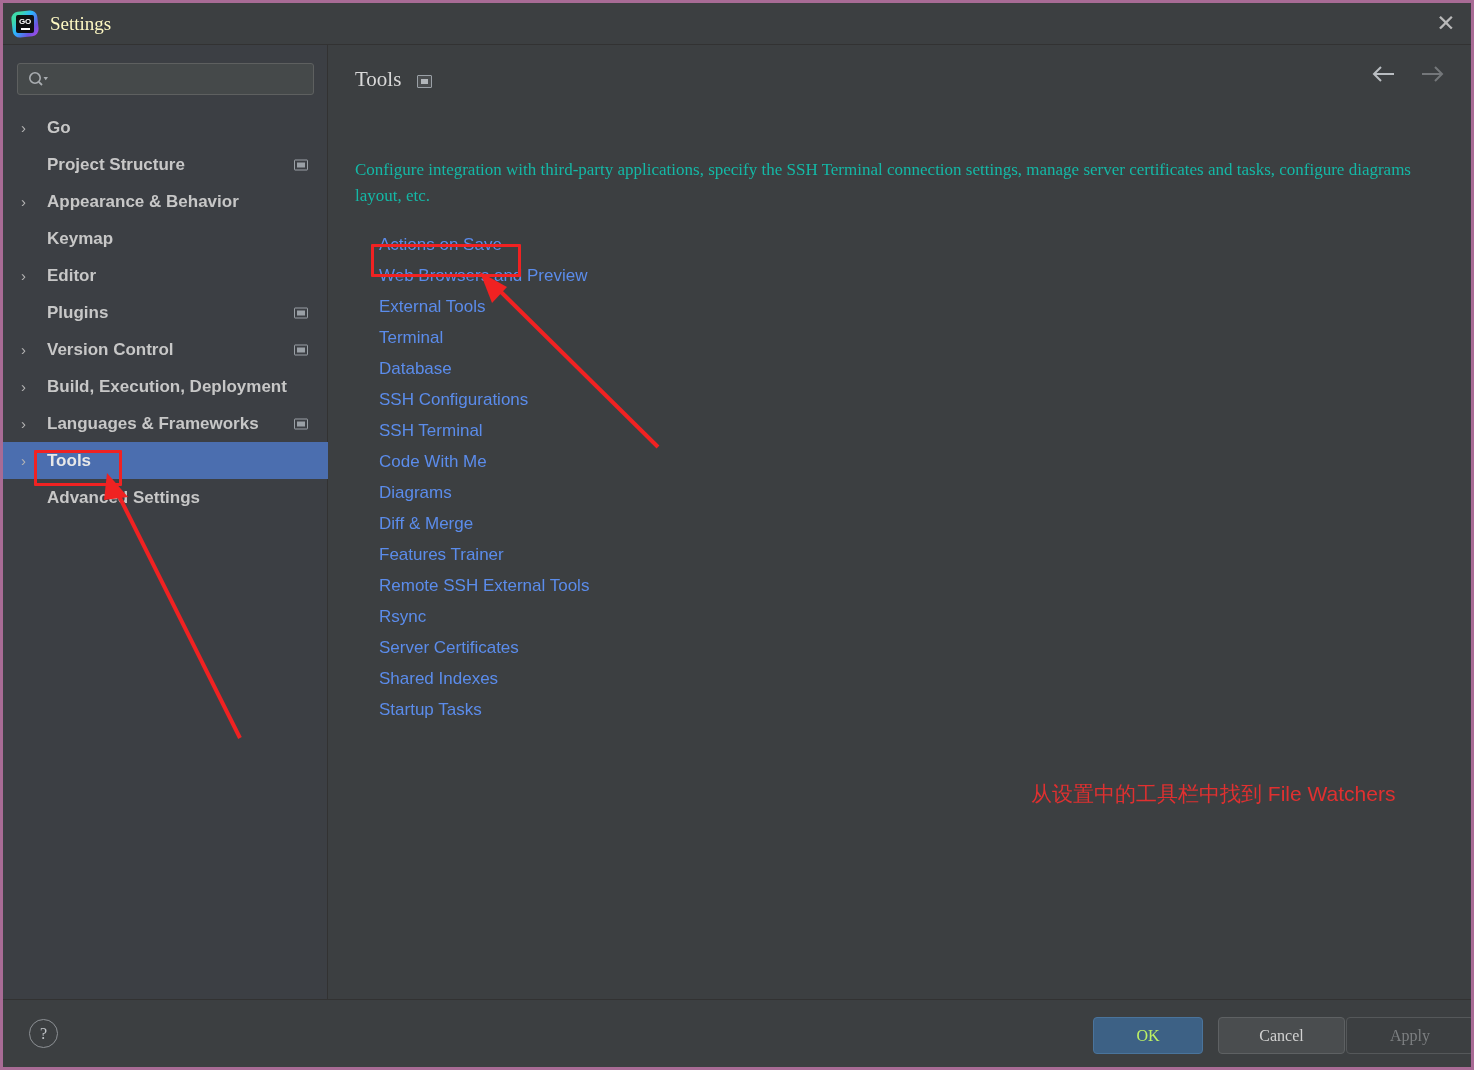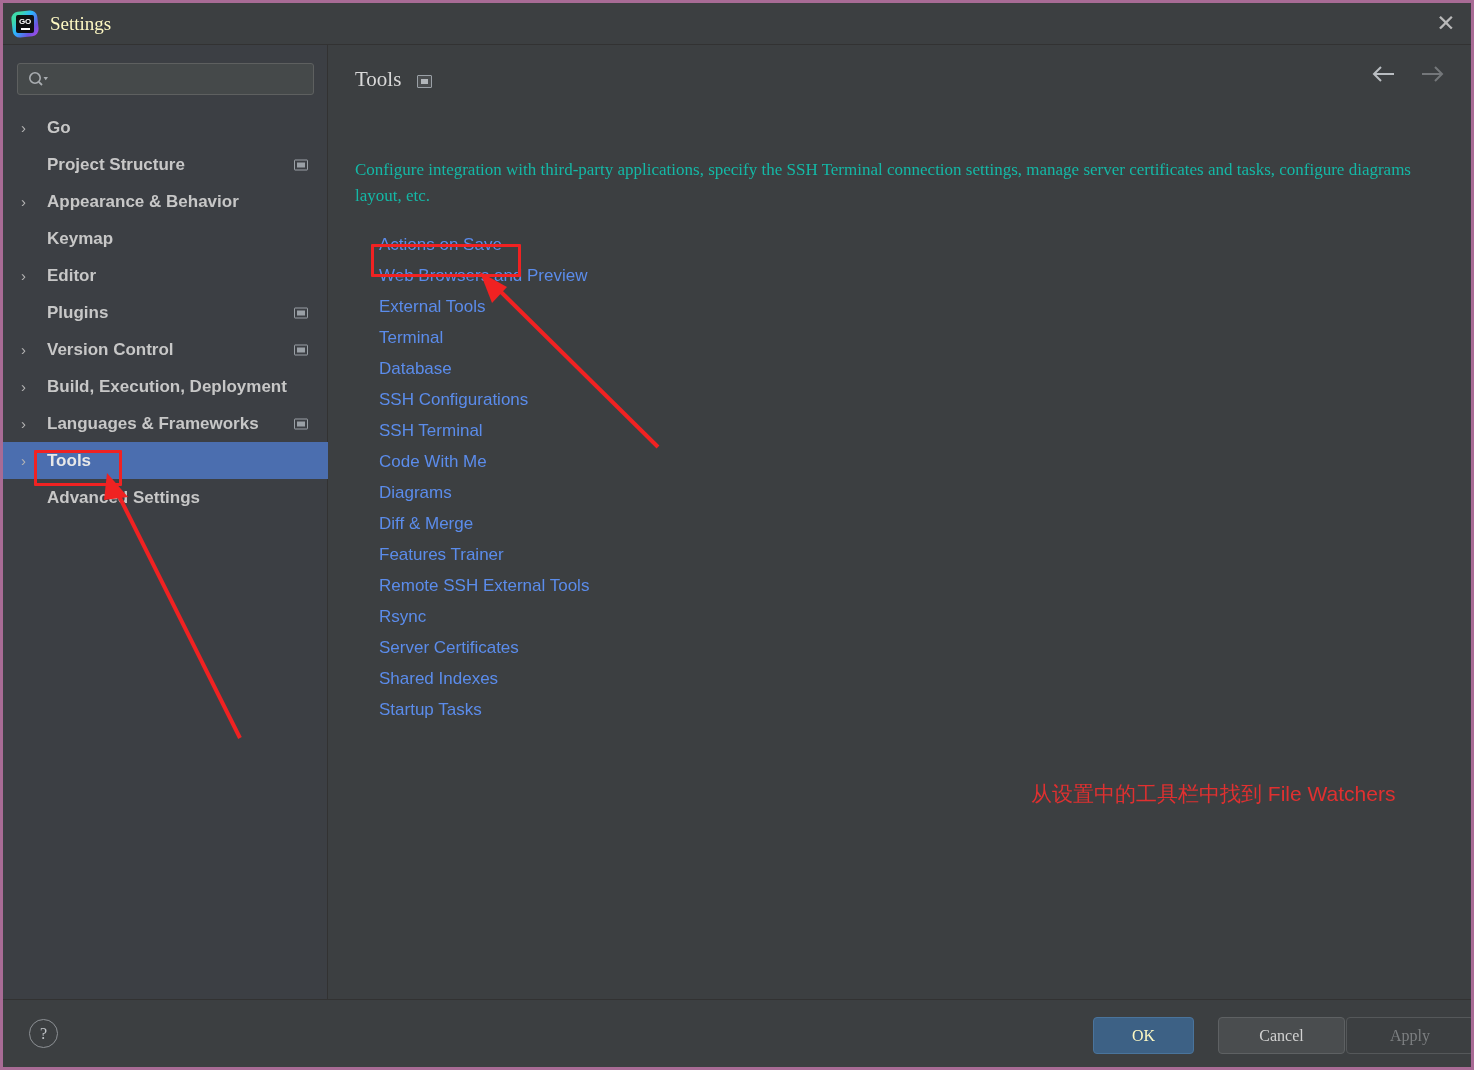--- a/index.html
+++ b/index.html
@@ -177,22 +177,22 @@
     display: flex; align-items: center; justify-content: center;
     cursor: pointer; font-family: "Liberation Serif", serif;
   }
   .dlg-btn {
     position: absolute; top: 17px; height: 37px;
     border-radius: 4px; font-size: 16px;
     display: flex; align-items: center; justify-content: center;
     cursor: pointer; font-family: "Liberation Serif", serif;
   }
   #ok-btn {
-    left: 1090px; width: 101px;
-    background: #3d6185; border: 1px solid #4a749c; color: #fef9c3;
+    left: 1090px; width: 110px;
+    background: #3d6185; border: 1px solid #4a749c; color: #bef264;
   }
   #cancel-btn {
     left: 1215px; width: 127px;
     background: #4a4d4f; border: 1px solid #5e6163; color: #d2d2d2;
   }
   #apply-btn {
     left: 1343px; width: 128px;
     background: #3c3f41; border: 1px solid #55585a; color: #7c7f81;
   }
 

